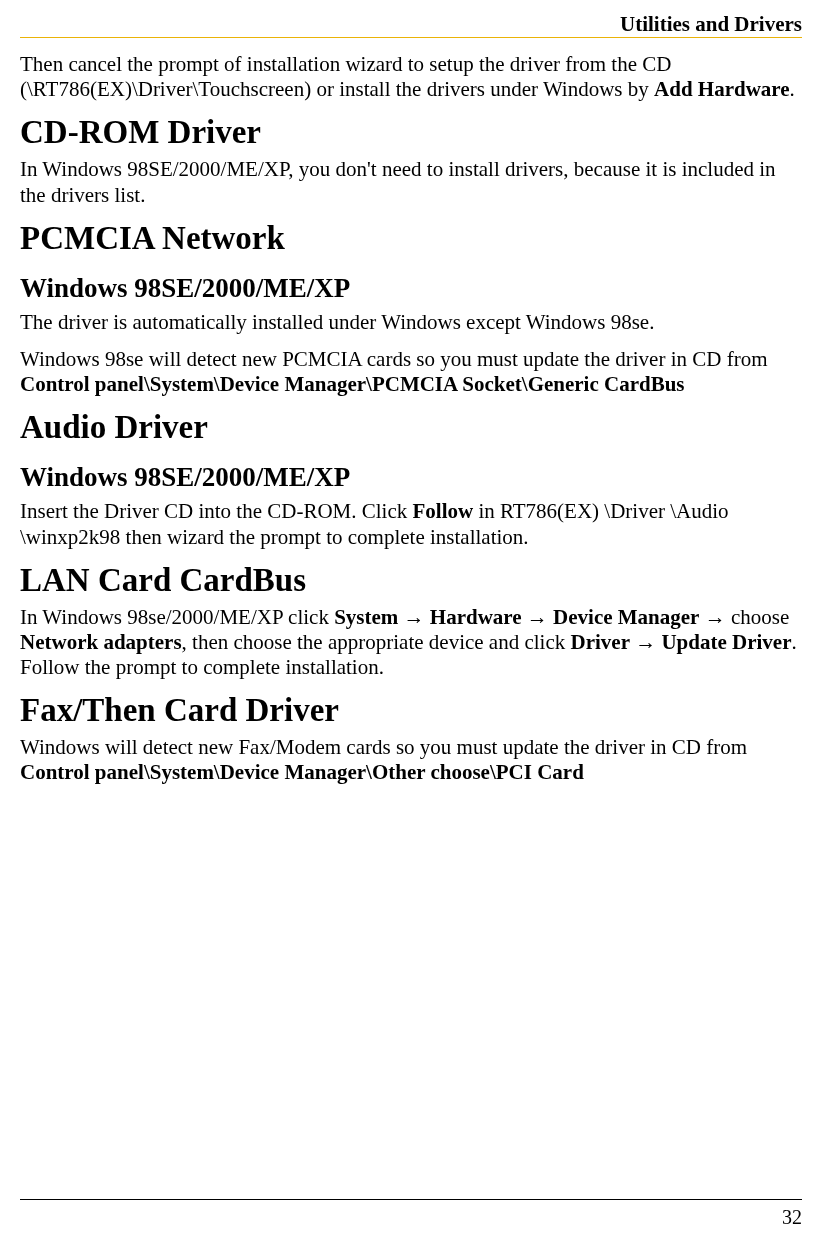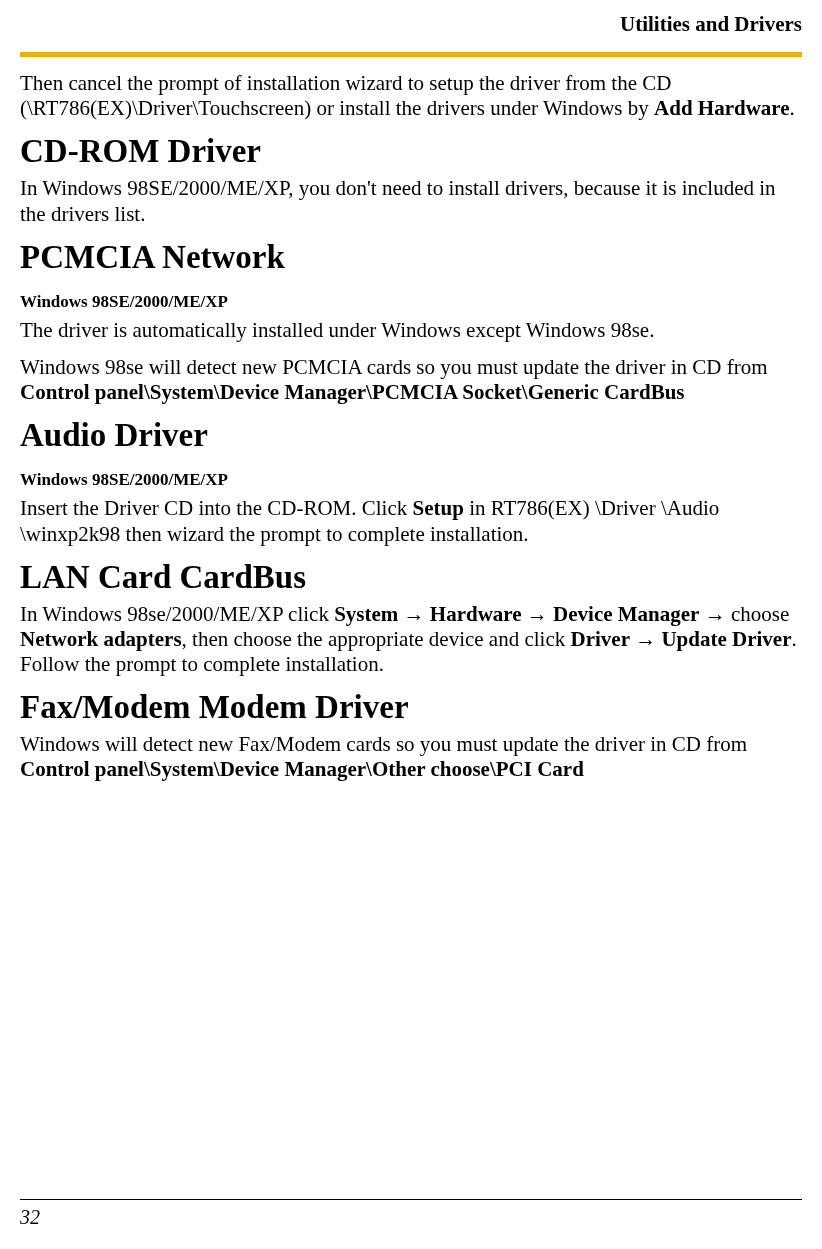--- a/index.html
+++ b/index.html
@@ -14,52 +14,51 @@
       padding: 12px 20px 20px 20px;
       box-sizing: border-box;
       min-height: 1249px;
       display: flex;
       flex-direction: column;
     }
     .header {
       text-align: right;
       font-weight: bold;
       font-size: 21px;
-      padding-bottom: 15px;
-      border-bottom: 5px solid #eab308;
+      padding-bottom: 0;
+      border-bottom: 1px solid #eab308;
       margin-bottom: 8px;
     }
     .content {
       flex: 1;
     }
     p {
       font-size: 21px;
       line-height: 1.2;
       margin: 6px 0 12px 0;
     }
     h2 {
       font-size: 33px;
       font-weight: bold;
       margin: 10px 0 6px 0;
     }
     h3 {
-      font-size: 17px;
+      font-size: 27px;
       font-weight: bold;
       margin: 16px 0 4px 0;
     }
     .bold {
       font-weight: bold;
     }
     .footer {
       border-top: 1px solid #000;
-      text-align: left;
+      text-align: right;
       font-size: 20px;
       padding-top: 6px;
       margin-top: 20px;
-      font-style: italic;
     }
   </style>
 </head>
 <body>
 
 <div class="page">
   <div class="header">
     <span>Utilities and Drivers</span>
   </div>
 
@@ -75,29 +74,29 @@
     <h2>PCMCIA Network</h2>
     <h3>Windows 98SE/2000/ME/XP</h3>
     <p>The driver is automatically installed under Windows except Windows 98se.</p>
     <p>
       <span>Windows 98se will detect new PCMCIA cards so you must update the driver in CD from </span><span class="bold">Control panel\System\Device Manager\PCMCIA Socket\Generic CardBus</span>
     </p>
 
     <h2>Audio Driver</h2>
     <h3>Windows 98SE/2000/ME/XP</h3>
     <p>
-      <span>Insert the Driver CD into the CD-ROM. Click </span><span class="bold">Setup</span><span> in RT786(EX) \Driver \Audio \winxp2k98 then wizard the prompt to complete installation.</span>
+      <span>Insert the Driver CD into the CD-ROM. Click </span><span class="bold">Follow</span><span> in RT786(EX) \Driver \Audio \winxp2k98 then wizard the prompt to complete installation.</span>
     </p>
 
     <h2>LAN Card CardBus</h2>
     <p>
       <span>In Windows 98se/2000/ME/XP click </span><span class="bold">System</span><span> → </span><span class="bold">Hardware</span><span> → </span><span class="bold">Device Manager</span><span> → </span><span> choose </span><span class="bold">Network adapters</span><span>, then choose the appropriate device and click </span><span class="bold">Driver</span><span> → </span><span class="bold">Update Driver</span><span>. Follow the prompt to complete installation.</span>
     </p>
 
-    <h2>Fax/Modem Modem Driver</h2>
+    <h2>Fax/Then Card Driver</h2>
     <p>
       <span>Windows will detect new Fax/Modem cards so you must update the driver in CD from </span><span class="bold">Control panel\System\Device Manager\Other choose\PCI Card</span>
     </p>
 
   </div>
 
   <div class="footer">
     <span>32</span>
   </div>
 </div>

